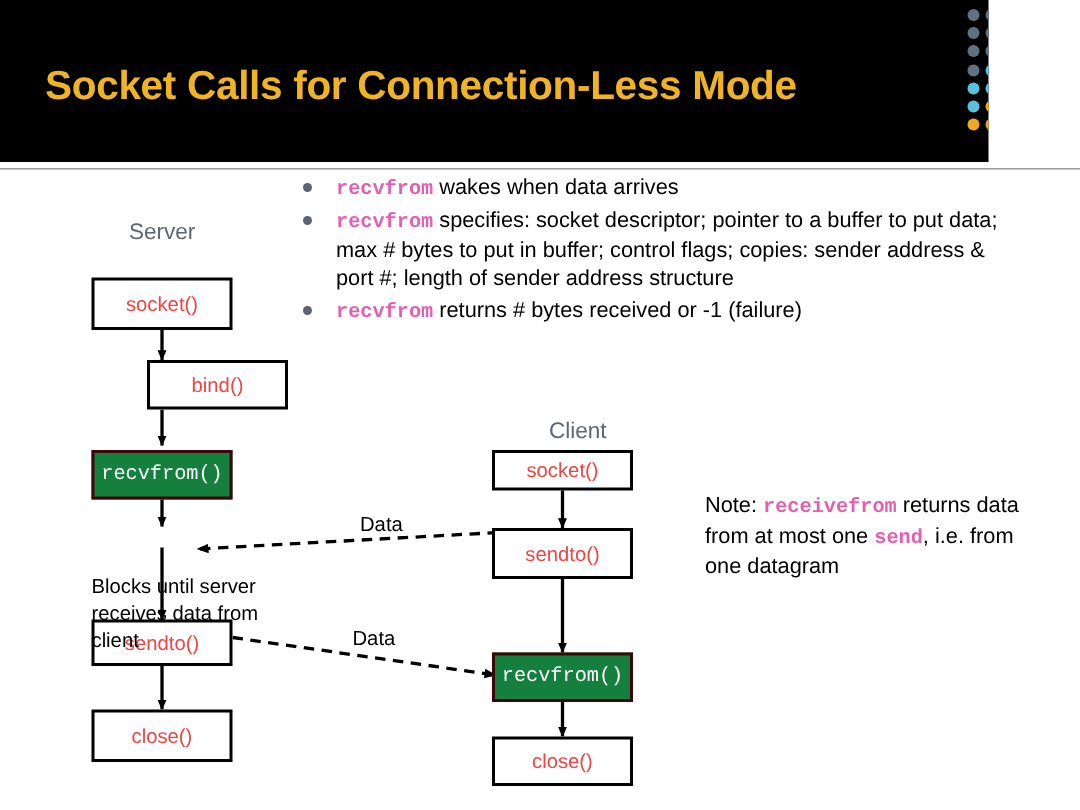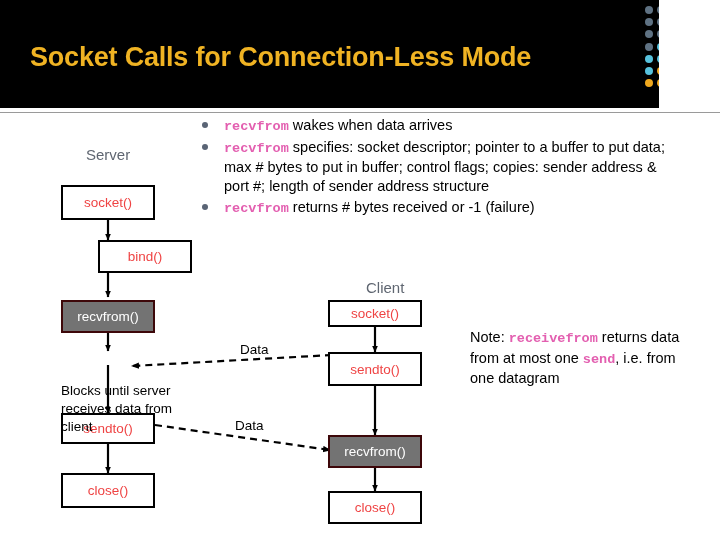--- a/index.html
+++ b/index.html
@@ -109,23 +109,24 @@
     background: #ffffff;
     color: #ef4444;
     font-size: 13.5px;
     display: flex;
     align-items: center;
     justify-content: center;
     box-sizing: border-box;
     white-space: nowrap;
   }
   .node-box.highlight {
-    background: #737373;
+    background: #15803d;
     color: #ffffff;
     border-color: #3d0709;
+    font-family: Liberation Mono, monospace;
   }
 
   .note-text {
     position: absolute;
     font-size: 14.5px;
     color: #000000;
     line-height: 19.5px;
     width: 215px;
   }
 

